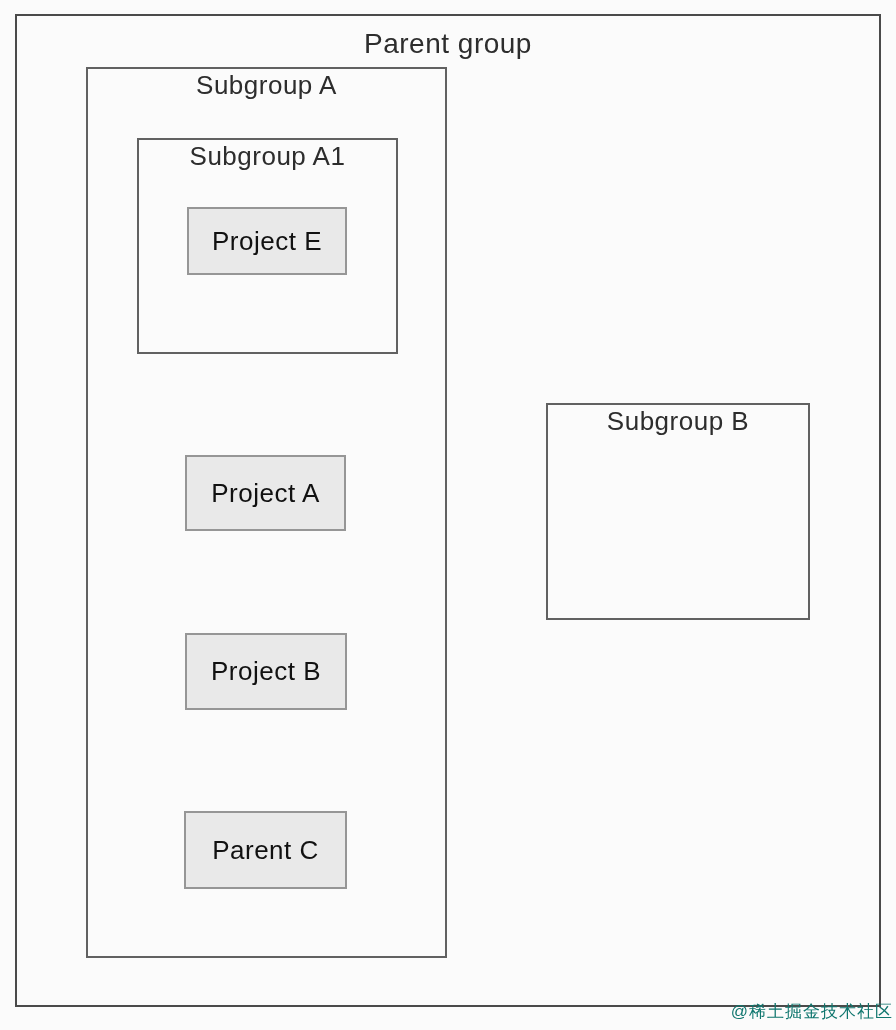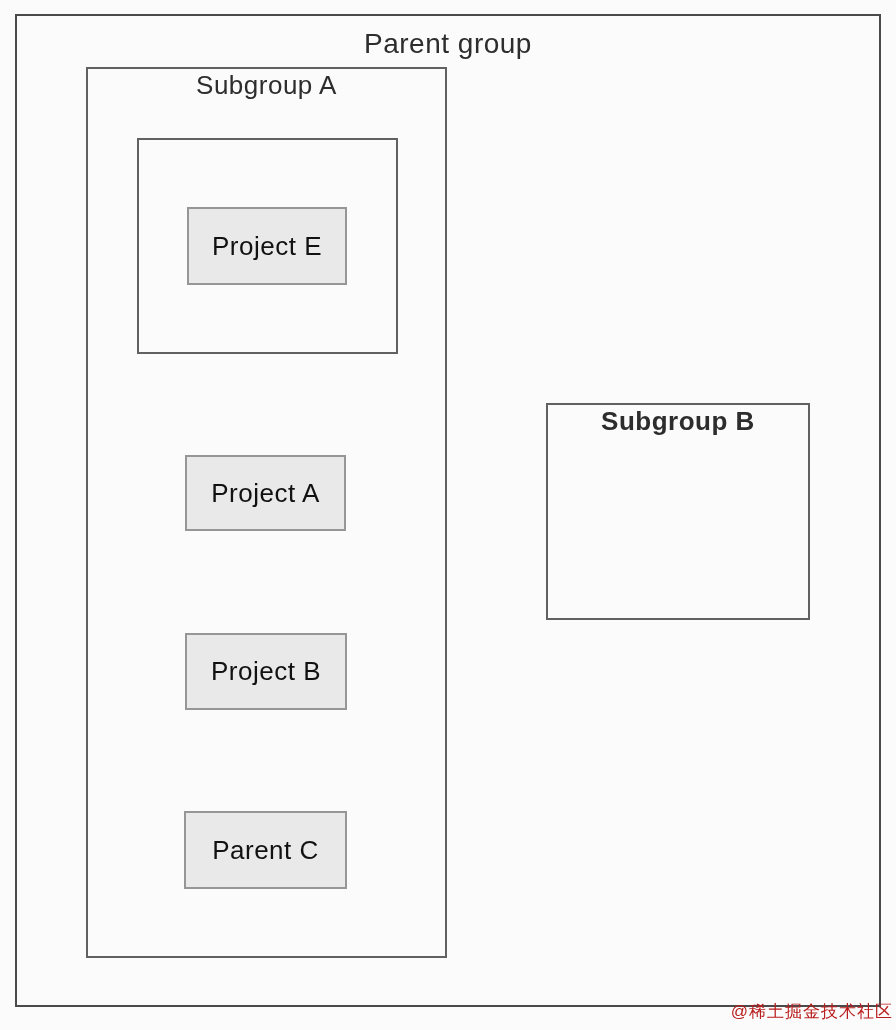--- a/index.html
+++ b/index.html
@@ -58,62 +58,62 @@
     width: 261px;
     height: 216px;
     border-color: #616161;
   }
   .subgroup-b {
     left: 529px;
     top: 387px;
     width: 264px;
     height: 217px;
     border-color: #616161;
-    font-weight: bold;
   }
   .project {
     position: absolute;
     box-sizing: border-box;
     background: #e9e9e9;
     border: 2px solid #969696;
     display: flex;
     align-items: center;
     justify-content: center;
     color: #111111;
     font-size: 26px;
     letter-spacing: 0.5px;
     white-space: nowrap;
   }
-  .project-e { left: 48px; top: 67px; width: 160px; height: 78px; }
+  .project-e { left: 48px; top: 67px; width: 160px; height: 68px; }
   .project-a { left: 97px; top: 386px; width: 161px; height: 76px; }
   .project-b { left: 97px; top: 564px; width: 162px; height: 77px; }
   .project-c { left: 96px; top: 742px; width: 163px; height: 78px; }
   .project-d { left: 48px; top: 68px; width: 164px; height: 78px; }
   .watermark {
     position: absolute;
     right: 3px;
     top: 1000px;
     font-size: 17px;
-    color: #b91c1c;
+    color: #0f766e;
     letter-spacing: 1px;
     white-space: nowrap;
   }
 </style>
 </head>
 <body>
 
 <div class="canvas">
 
   <div class="box group parent">
     <span class="box-label">Parent group</span>
 
     <div class="box group subgroup-a">
       <span class="box-label">Subgroup A</span>
 
       <div class="box group subgroup-a1">
+        <span class="box-label">Subgroup A1</span>
 
         <div class="project project-e">Project E</div>
       </div>
 
       <div class="project project-b">Project B</div>
 
       <div class="project project-a">Project A</div>
 
       <div class="project project-c">Parent C</div>
     </div>

